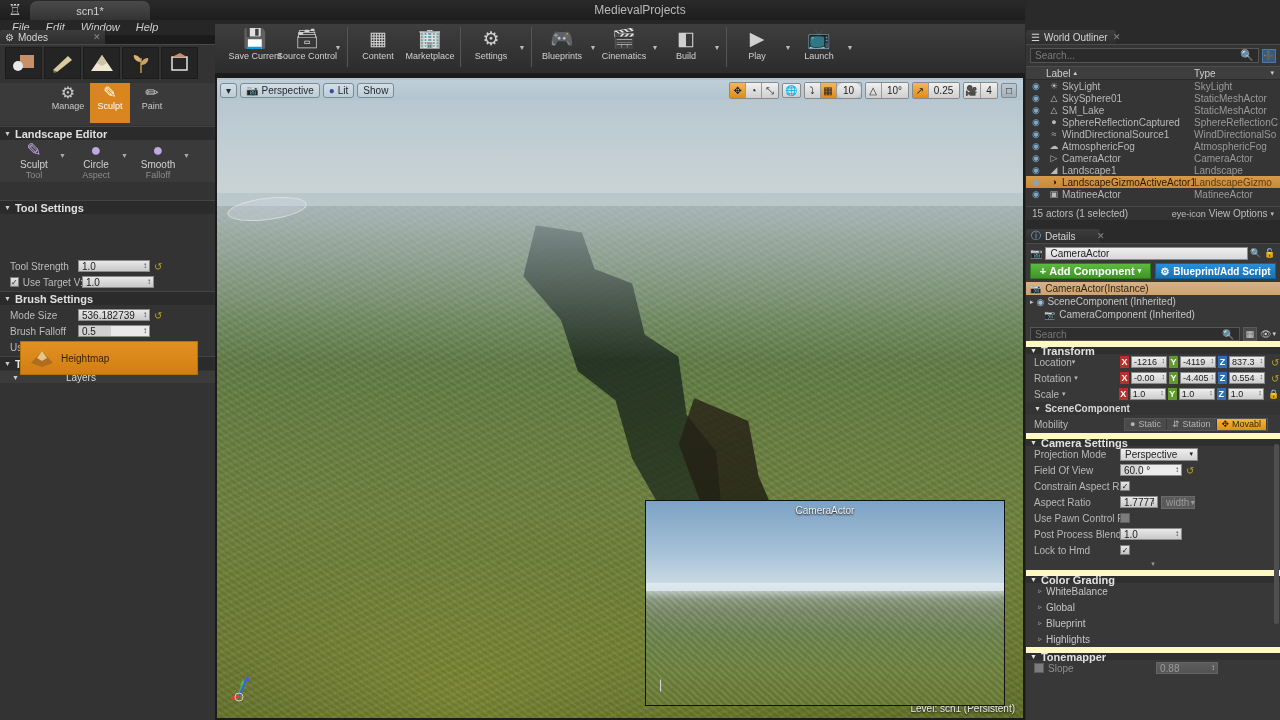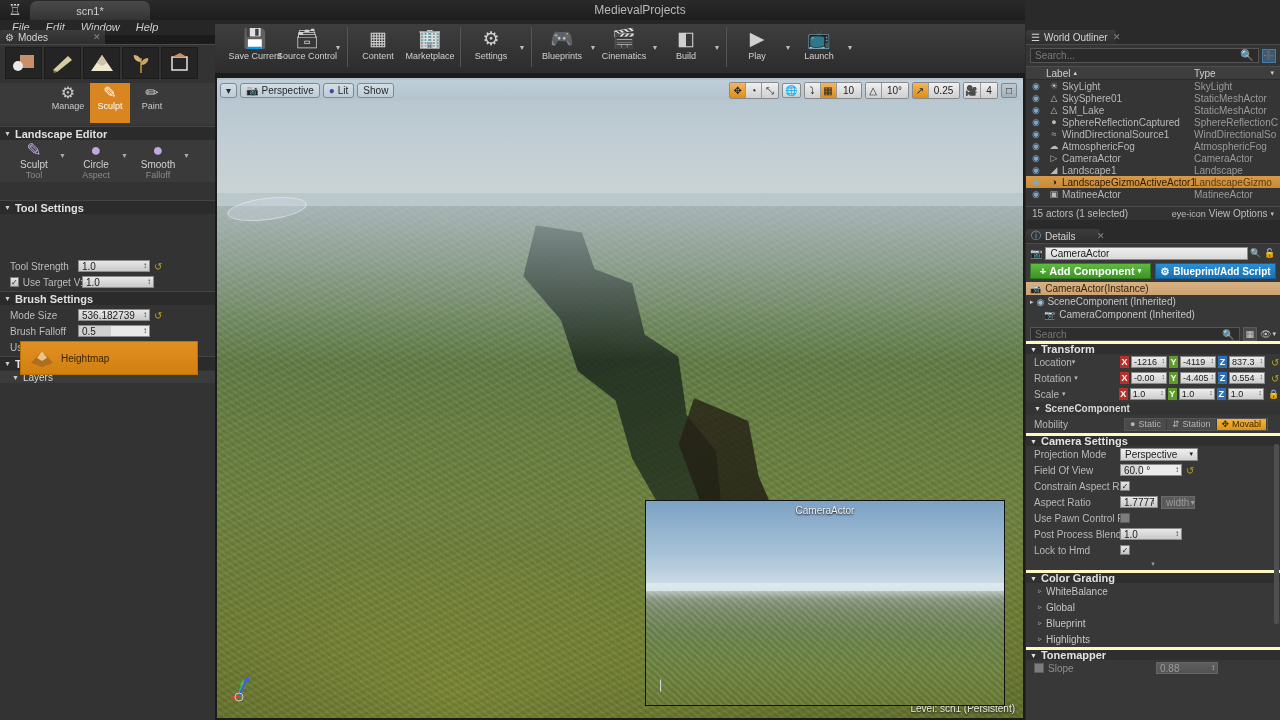--- a/index.html
+++ b/index.html
@@ -348,21 +348,21 @@
     display: flex; align-items: center; justify-content: center; gap: 4px;
   }
   .comp-row { height: 13px; display: flex; align-items: center; font-size: 10px; color: #c4c4c4; }
   .comp-row.sel { background: linear-gradient(#d8b183,#cda271); color: #33240b; }
 
   .dsearch {
     height: 14px; margin: 3px 4px; background: #2e2e2e; border: 1px solid #555;
     display: flex; align-items: center; padding: 0 4px; color: #777; font-size: 10px;
   }
   .d-sec {
-    height: 13px; background: #2f2f2f; border-top: 3px solid #fef9c3;
+    height: 13px; background: #2f2f2f; border-top: 6px solid #fef9c3;
     display: flex; align-items: center; padding-left: 4px;
     font-size: 11px; font-weight: bold; color: #e2e2e2;
   }
   .d-sub {
     height: 13px; background: #343434;
     display: flex; align-items: center; padding-left: 8px;
     font-size: 10px; font-weight: bold; color: #d8d8d8;
   }
   .d-row { height: 16px; display: flex; align-items: center; padding-left: 8px; font-size: 10px; }
   .d-lab { width: 86px; color: #b8b8b8; white-space: nowrap; overflow: hidden; }
@@ -563,21 +563,21 @@
   </div>
   <div class="prop-row" style="position:absolute;top:294px;left:0;width:215px;">
     <span class="prop-lab">Use Clay Brush</span>
     <span class="chk off"></span>
   </div>
 
   <div class="secbar" style="position:absolute;left:0;top:311px;width:215px;">
     <span class="tri">▼</span>
     <span>Target Layers</span>
   </div>
-  <div style="position:absolute;left:0;top:326px;width:215px;height:12px;display:flex;align-items:center;padding-left:12px;background:#3b3b3b;">
+  <div style="position:absolute;left:0;top:326px;width:215px;height:12px;display:flex;align-items:center;padding-left:12px;background:#3b3b3b;gap:43px;">
     <span class="tri" style="margin-right:4px;font-size:7px;color:#ccc;">▼</span>
     <span style="font-size:10px;color:#d8d8d8;">Layers</span>
   </div>
   <div class="layer-box" style="top:296px;">
     <svg width="26" height="22" viewBox="0 0 26 22">
       <path d="M2 16 L13 4 L24 16 L13 20 Z" fill="#b06c20"></path>
       <path d="M13 4 L18 11 L13 14 L8 11 Z" fill="#e7c488"></path>
     </svg>
     <span>Heightmap</span>
   </div>
@@ -688,21 +688,21 @@
   <div class="vp-right">
     <div class="ic-grp">
       <div class="ic-btn on">✥</div>
       <div class="ic-btn">◔</div>
       <div class="ic-btn">⤡</div>
     </div>
     <div class="ic-btn">🌐</div>
     <div class="ic-grp">
       <div class="ic-btn">⤵</div>
       <div class="ic-btn on">▦</div>
-      <div class="ic-btn" style="min-width:24px;">10</div>
+      <div class="ic-btn" style="min-width:24px;border-radius:7px;">10</div>
     </div>
     <div class="ic-grp">
       <div class="ic-btn">△</div>
       <div class="ic-btn" style="min-width:26px;">10°</div>
     </div>
     <div class="ic-grp">
       <div class="ic-btn on">↗</div>
       <div class="ic-btn" style="min-width:30px;">0.25</div>
     </div>
     <div class="ic-grp">

